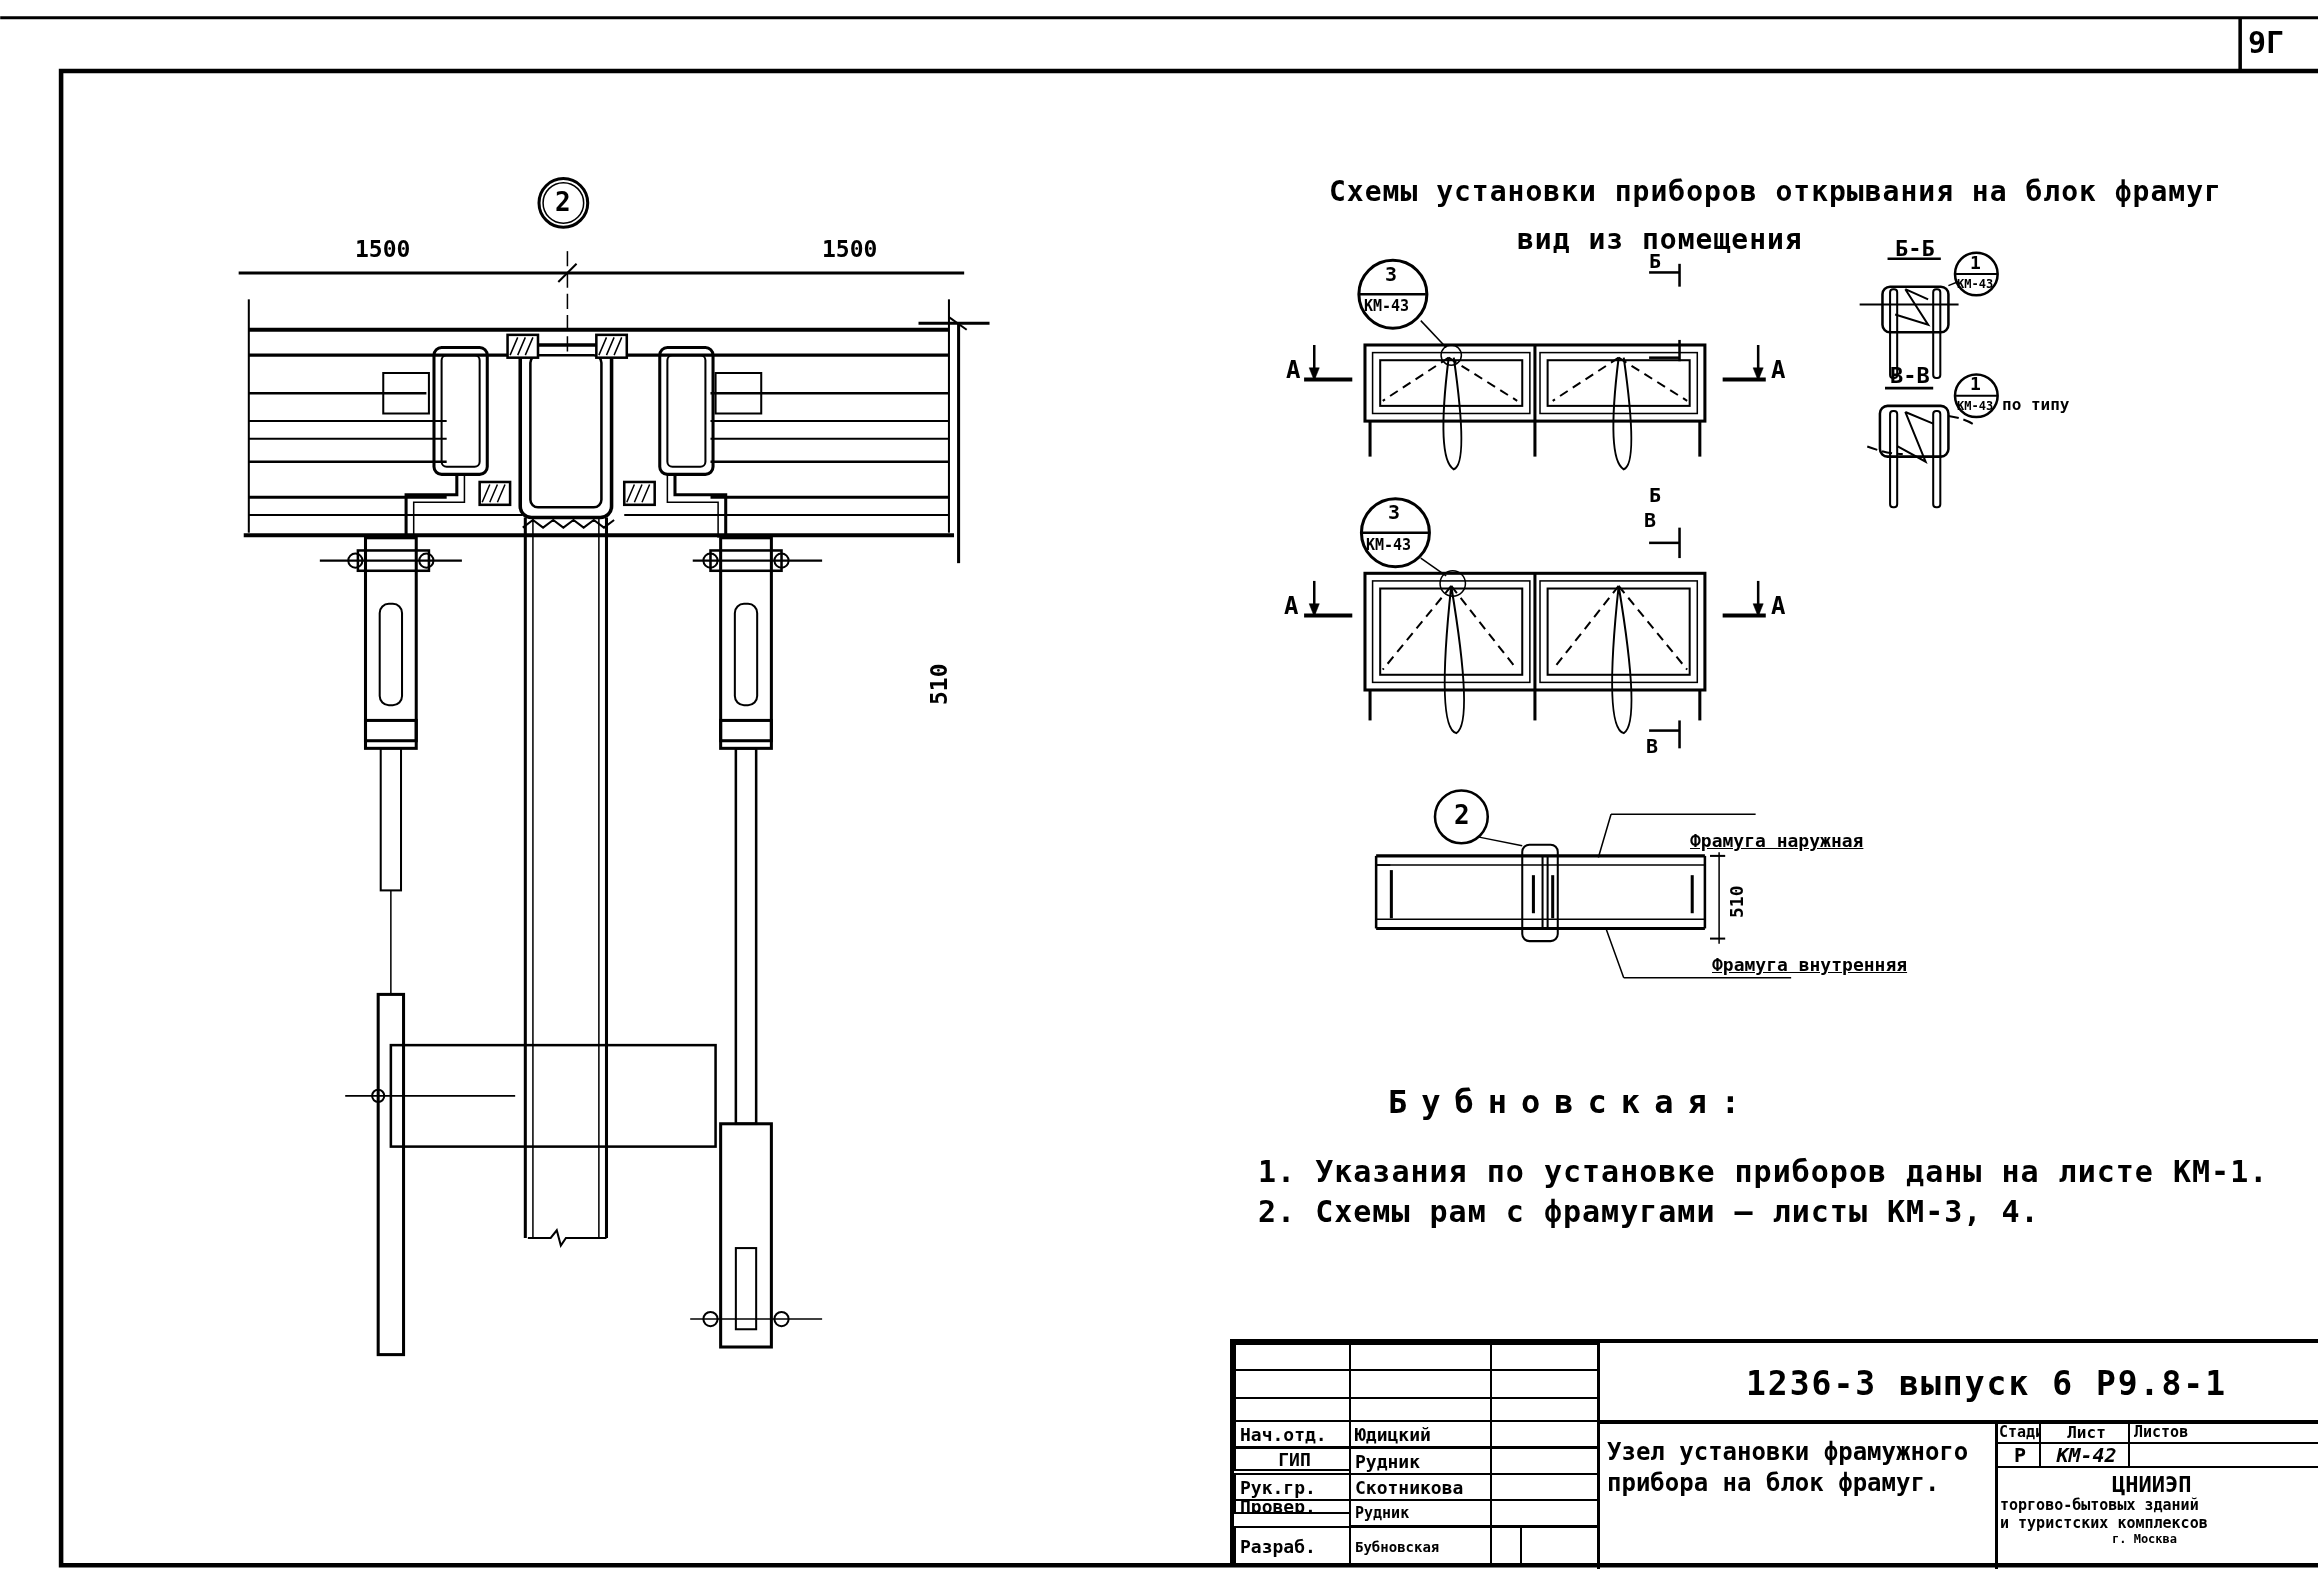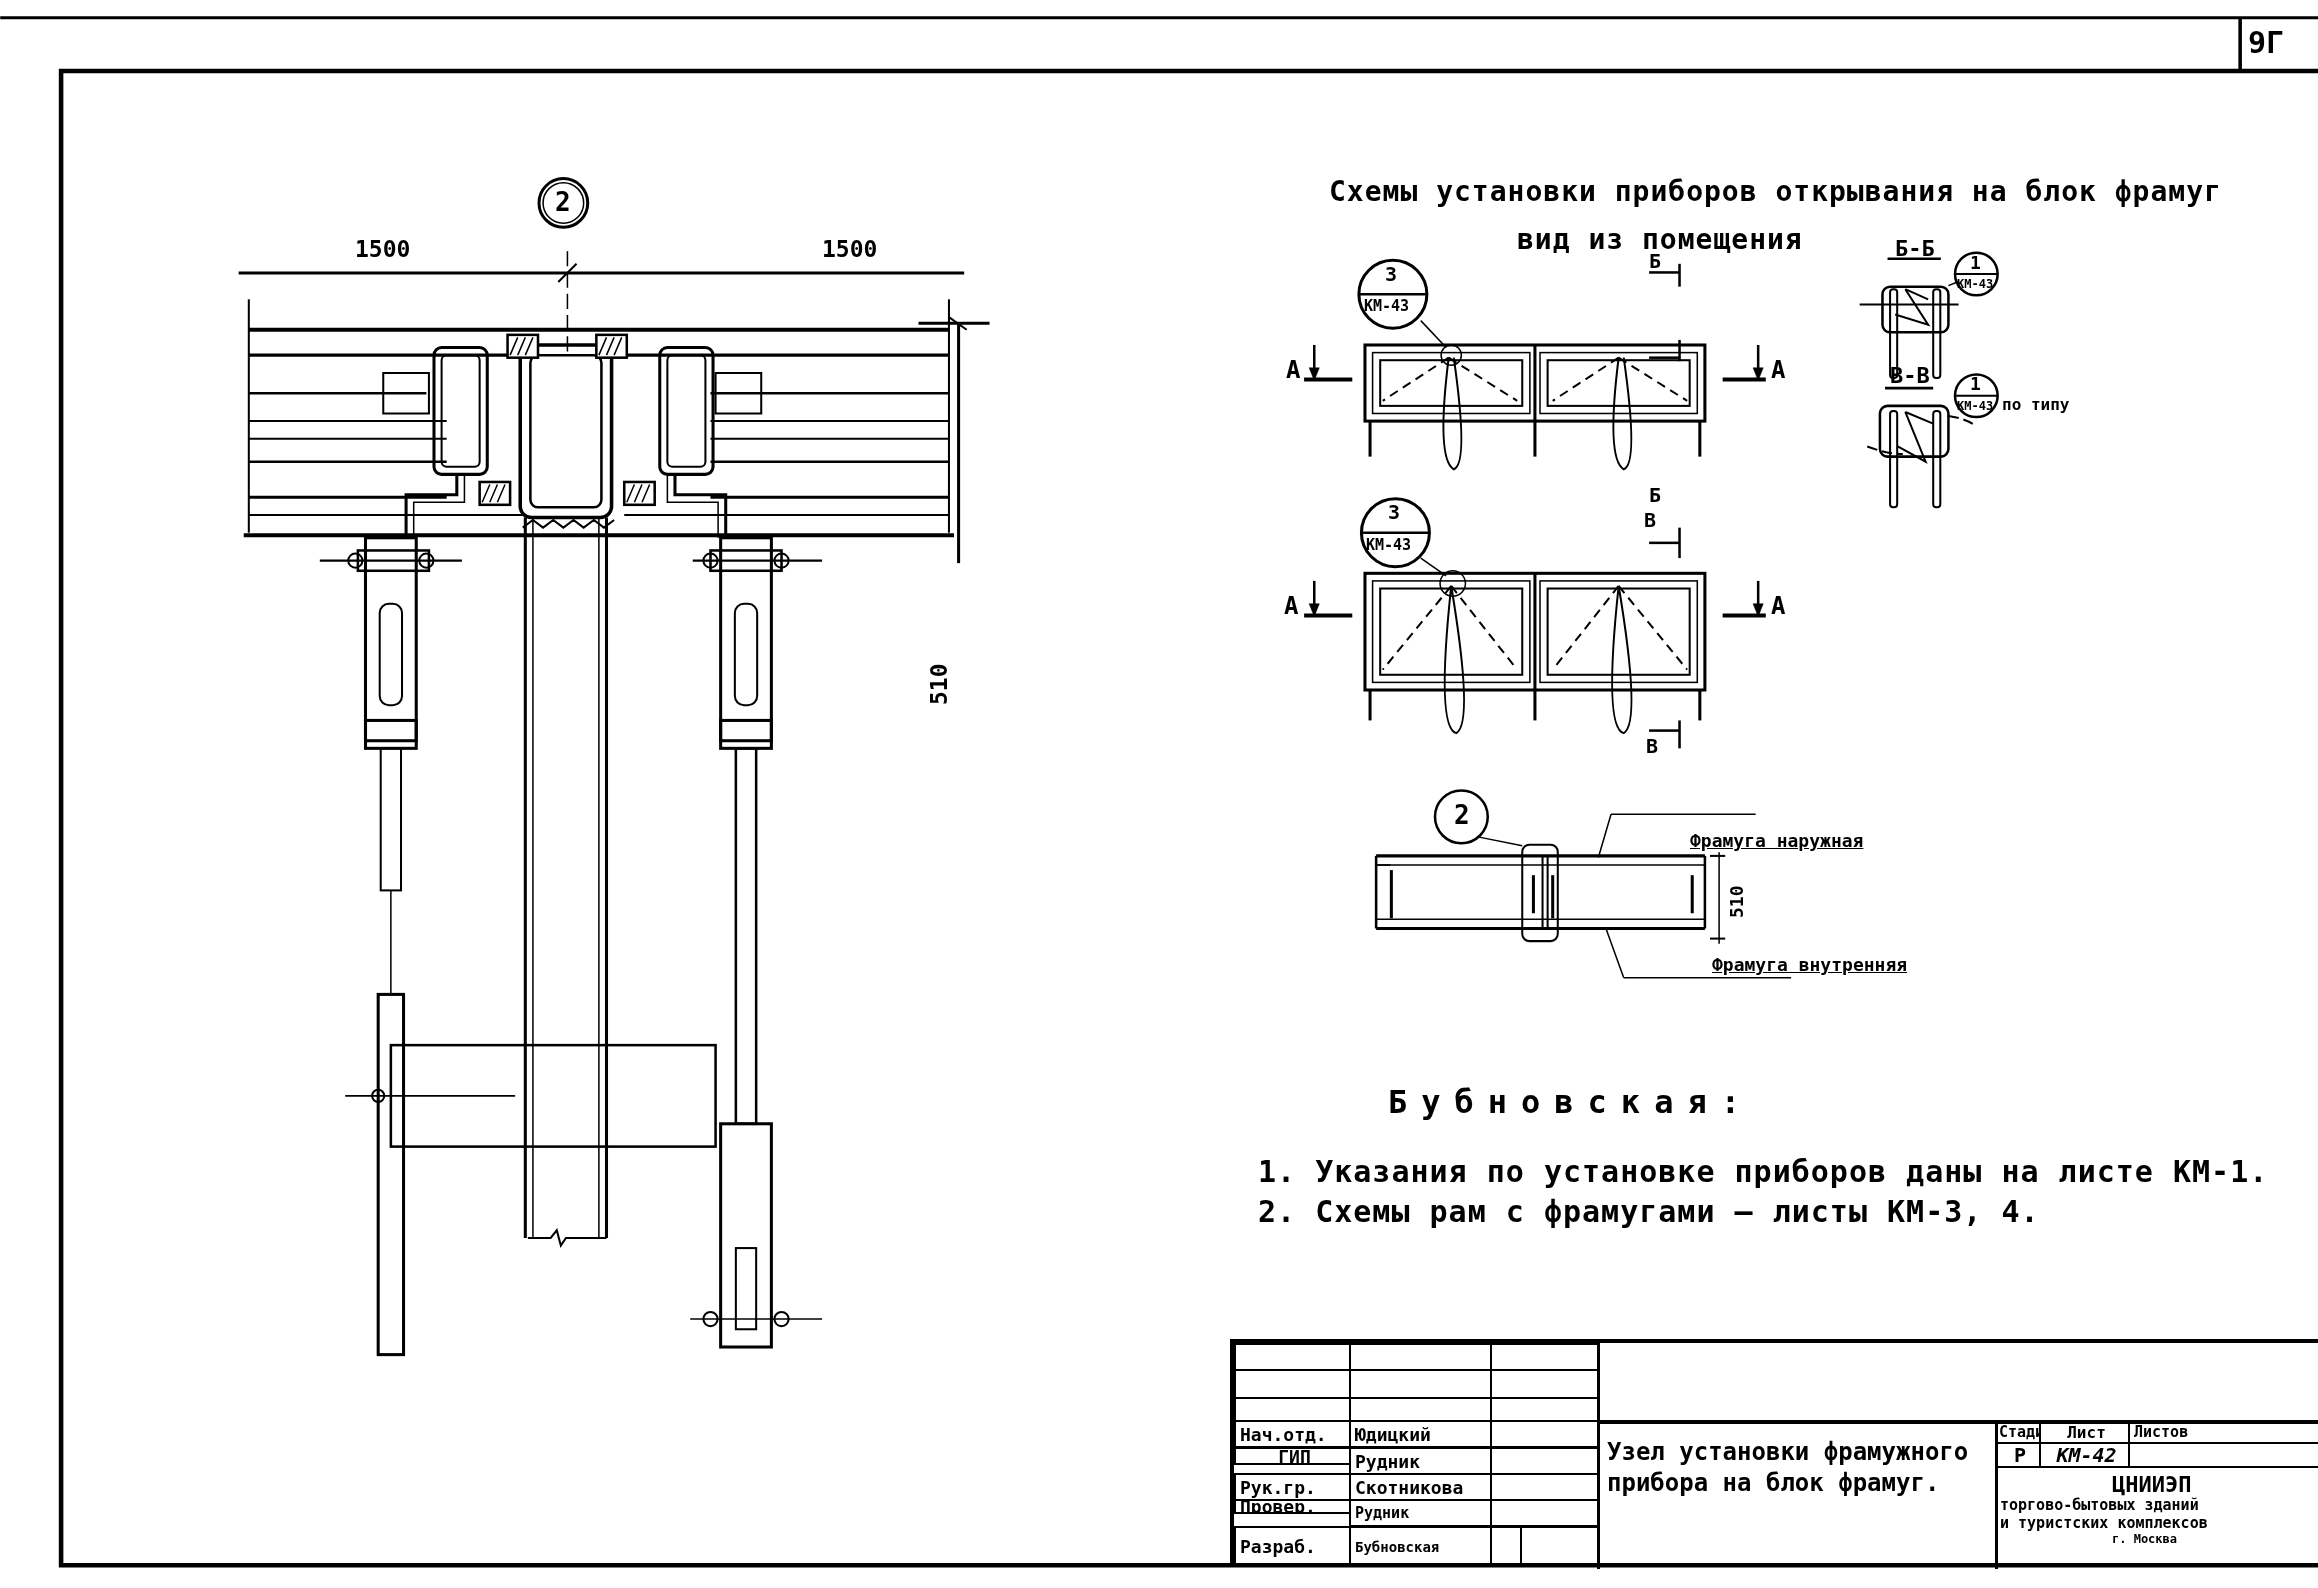--- a/index.html
+++ b/index.html
@@ -276,36 +276,37 @@
   <div class="cell" style="left:115px;top:26px;width:143px;height:30px;"></div>
   <div class="cell" style="left:256px;top:26px;width:109px;height:30px;"></div>
   <div class="cell" style="left:0;top:54px;width:117px;height:25px;"></div>
   <div class="cell" style="left:115px;top:54px;width:143px;height:25px;"></div>
   <div class="cell" style="left:256px;top:54px;width:109px;height:25px;"></div>
 
   <div class="cell" style="left:0;top:77px;width:117px;height:28px;">Нач.отд.</div>
   <div class="cell" style="left:115px;top:77px;width:143px;height:28px;">Юдицкий</div>
   <div class="cell" style="left:256px;top:77px;width:109px;height:28px;"></div>
 
-  <div class="cell" style="left:0;top:104px;width:117px;height:18px;justify-content:center;">ГИП</div>
+  <div class="cell" style="left:0;top:104px;width:117px;height:24px;justify-content:center;">ГИП</div>
   <div class="cell" style="left:115px;top:104px;width:143px;height:28px;">Рудник</div>
   <div class="cell" style="left:256px;top:104px;width:109px;height:28px;"></div>
 
   <div class="cell" style="left:0;top:130px;width:117px;height:28px;">Рук.гр.</div>
   <div class="cell" style="left:115px;top:130px;width:143px;height:28px;">Скотникова</div>
   <div class="cell" style="left:256px;top:130px;width:109px;height:28px;"></div>
 
   <div class="cell" style="left:0;top:156px;width:117px;height:15px;">Провер.</div>
   <div class="cell" style="left:115px;top:156px;width:143px;height:28px;font-size:15px;">Рудник</div>
   <div class="cell" style="left:256px;top:156px;width:109px;height:28px;"></div>
 
   <div class="cell" style="left:0;top:183px;width:117px;height:41px;">Разраб.</div>
   <div class="cell" style="left:115px;top:183px;width:173px;height:41px;font-size:14px;">Бубновская</div>
   <div class="cell" style="left:256px;top:183px;width:109px;height:41px;"></div>
 
+  <div class="abs lbl" style="left:512px;top:24px;font-size:33px;letter-spacing:2px;">1236-3  выпуск 6   Р9.8-1</div>
   <div class="abs" style="left:363px;top:77px;width:726px;border-top:4px solid #000;"></div>
   <div class="abs" style="left:363px;top:0;height:226px;border-left:3px solid #000;"></div>
 
   <div class="abs lbl" style="left:373px;top:94px;font-size:24px;width:386px;white-space:normal;line-height:1.3;">Узел установки фрамужного прибора на блок фрамуг.</div>
   <div class="abs" style="left:761px;top:77px;height:149px;border-left:3px solid #000;"></div>
 
   <div class="cell" style="left:761px;top:77px;width:46px;height:24px;font-size:15px;padding-left:2px;">Стадия</div>
   <div class="cell" style="left:805px;top:77px;width:91px;height:24px;font-size:16px;justify-content:center;">Лист</div>
   <div class="cell" style="left:894px;top:77px;width:194px;height:24px;font-size:15px;">Листов</div>
   <div class="cell" style="left:761px;top:99px;width:46px;height:26px;font-size:20px;justify-content:center;">Р</div>

